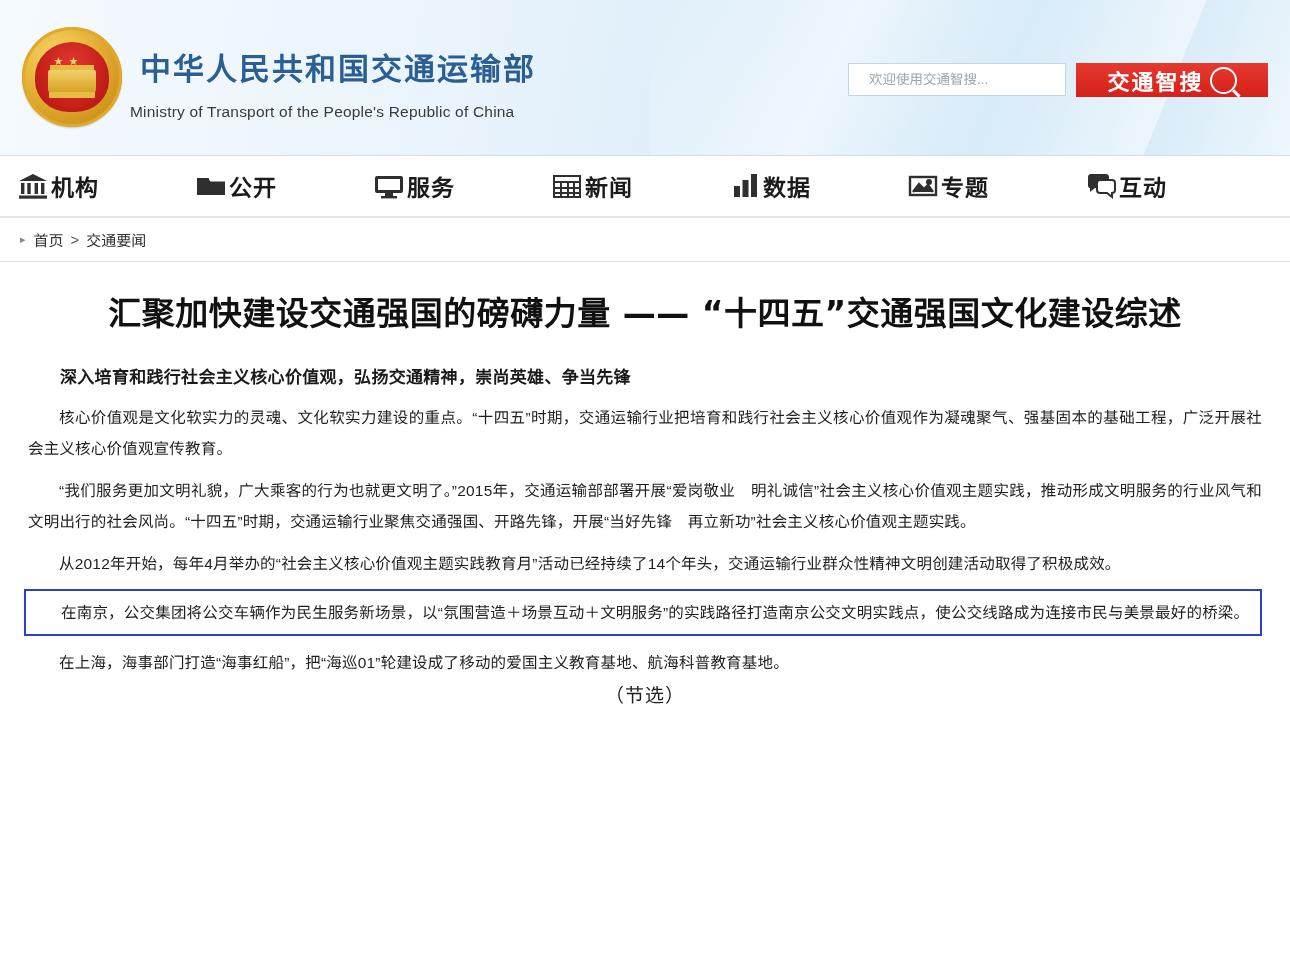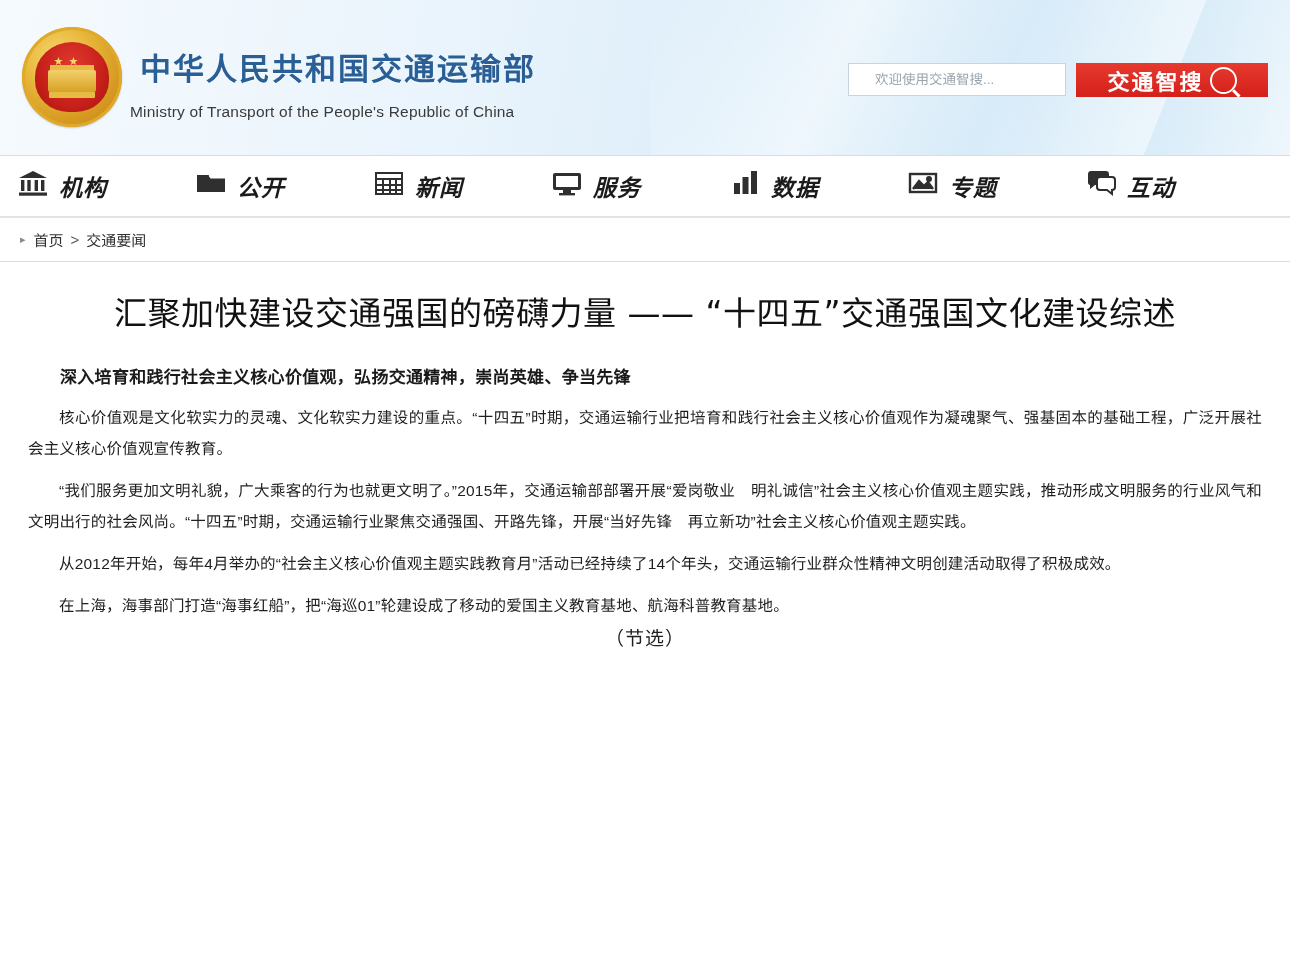--- a/index.html
+++ b/index.html
@@ -94,21 +94,21 @@
     right: 224px; top: 63px;
     width: 218px; height: 33px;
     background: #fff;
     border: 1px solid #c5d6e2;
     box-sizing: border-box;
   }
   .search-box input {
     width: 100%; height: 100%;
     border: 0; outline: none;
     background: transparent;
-    padding: 0 26px;
+    padding: 0 20px;
     box-sizing: border-box;
     font-size: 13.5px;
     color: #555;
     font-family: "Liberation Sans", sans-serif;
   }
   .search-box input::placeholder { color: #9aa5ad; }
   .search-btn {
     position: absolute;
     right: 22px; top: 63px;
     width: 192px; height: 34px;
@@ -148,24 +148,24 @@
     height: 62px;
     background: #fff;
     border-bottom: 2px solid #e3e3e3;
     display: flex;
     align-items: center;
     padding-left: 18px;
     box-sizing: border-box;
   }
   .nav-item {
     display: flex;
-    gap: 11px;
+    align-items: center;
+    gap: 3px;
     width: 178px;
     cursor: pointer;
-    font-style: italic;
   }
   .nav-item .nav-label {
     font-size: 23px;
     font-weight: bold;
     color: #1b1b1b;
     font-family: "DejaVu Sans", sans-serif;
     letter-spacing: 1px;
   }
   .nav-icon {
     width: 30px; height: 28px;
@@ -192,21 +192,21 @@
     font-size: 11px;
   }
   .breadcrumb .sep { margin: 0 7px; color: #555; }
 
   
   .article {
     padding: 30px 28px 0 28px;
   }
   .article-title {
     font-size: 33px;
-    font-weight: normal;
+    font-weight: bold;
     text-align: center;
     color: #111;
     letter-spacing: 0.5px;
     font-family: "DejaVu Sans", sans-serif;
     line-height: 1.35;
     margin-bottom: 26px;
   }
   .subhead {
     font-size: 17px;
     font-weight: bold;
@@ -284,48 +284,48 @@
       <svg width="30" height="28" viewBox="0 0 30 28" fill="currentColor">
         <path d="M1,6 L12,6 L14.5,9.5 L29,9.5 L29,23 L1,23 Z"></path>
         <rect x="1" y="6" width="12" height="4" rx="1"></rect>
       </svg>
     </span>
     <span class="nav-label">公开</span>
   </div>
 
   <div class="nav-item">
     <span class="nav-icon">
+      <svg width="30" height="28" viewBox="0 0 30 28" fill="currentColor">
+        <rect x="1" y="4" width="28" height="17" rx="2"></rect>
+        <rect x="4" y="7" width="22" height="11" fill="#fff"></rect>
+        <rect x="11" y="21" width="8" height="3"></rect>
+        <rect x="7" y="24" width="16" height="2.4"></rect>
+      </svg>
+    </span>
+    <span class="nav-label">服务</span>
+  </div>
+
+  <div class="nav-item">
+    <span class="nav-icon">
       <svg width="30" height="28" viewBox="0 0 30 28" fill="none" stroke="currentColor" stroke-width="2">
         <rect x="2" y="4" width="26" height="21"></rect>
         <line x1="2" y1="10" x2="28" y2="10"></line>
         <line x1="9" y1="10" x2="9" y2="25"></line>
         <line x1="16" y1="10" x2="16" y2="25"></line>
         <line x1="22" y1="10" x2="22" y2="25"></line>
         <line x1="2" y1="16" x2="28" y2="16"></line>
         <line x1="2" y1="21" x2="28" y2="21"></line>
       </svg>
     </span>
     <span class="nav-label">新闻</span>
   </div>
 
   <div class="nav-item">
     <span class="nav-icon">
       <svg width="30" height="28" viewBox="0 0 30 28" fill="currentColor">
-        <rect x="1" y="4" width="28" height="17" rx="2"></rect>
-        <rect x="4" y="7" width="22" height="11" fill="#fff"></rect>
-        <rect x="11" y="21" width="8" height="3"></rect>
-        <rect x="7" y="24" width="16" height="2.4"></rect>
-      </svg>
-    </span>
-    <span class="nav-label">服务</span>
-  </div>
-
-  <div class="nav-item">
-    <span class="nav-icon">
-      <svg width="30" height="28" viewBox="0 0 30 28" fill="currentColor">
         <rect x="4" y="14" width="6" height="11"></rect>
         <rect x="12.5" y="8" width="6" height="17"></rect>
         <rect x="21" y="2" width="6" height="23"></rect>
       </svg>
     </span>
     <span class="nav-label">数据</span>
   </div>
 
   <div class="nav-item">
     <span class="nav-icon">
@@ -357,16 +357,17 @@
   <span>交通要闻</span>
 </div>
 
 <div class="article">
   <div class="article-title">汇聚加快建设交通强国的磅礴力量 —— “十四五”交通强国文化建设综述</div>
   <div class="subhead">深入培育和践行社会主义核心价值观，弘扬交通精神，崇尚英雄、争当先锋</div>
 
   <p class="para">核心价值观是文化软实力的灵魂、文化软实力建设的重点。“十四五”时期，交通运输行业把培育和践行社会主义核心价值观作为凝魂聚气、强基固本的基础工程，广泛开展社会主义核心价值观宣传教育。</p>
   <p class="para">“我们服务更加文明礼貌，广大乘客的行为也就更文明了。”2015年，交通运输部部署开展“爱岗敬业　明礼诚信”社会主义核心价值观主题实践，推动形成文明服务的行业风气和文明出行的社会风尚。“十四五”时期，交通运输行业聚焦交通强国、开路先锋，开展“当好先锋　再立新功”社会主义核心价值观主题实践。</p>
   <p class="para">从2012年开始，每年4月举办的“社会主义核心价值观主题实践教育月”活动已经持续了14个年头，交通运输行业群众性精神文明创建活动取得了积极成效。</p>
+  <p class="para highlight">在南京，公交集团将公交车辆作为民生服务新场景，以“氛围营造＋场景互动＋文明服务”的实践路径打造南京公交文明实践点，使公交线路成为连接市民与美景最好的桥梁。</p>
   <p class="para">在上海，海事部门打造“海事红船”，把“海巡01”轮建设成了移动的爱国主义教育基地、航海科普教育基地。</p>
 
   <div class="excerpt">（节选）</div>
 </div>
 
 </body></html>

